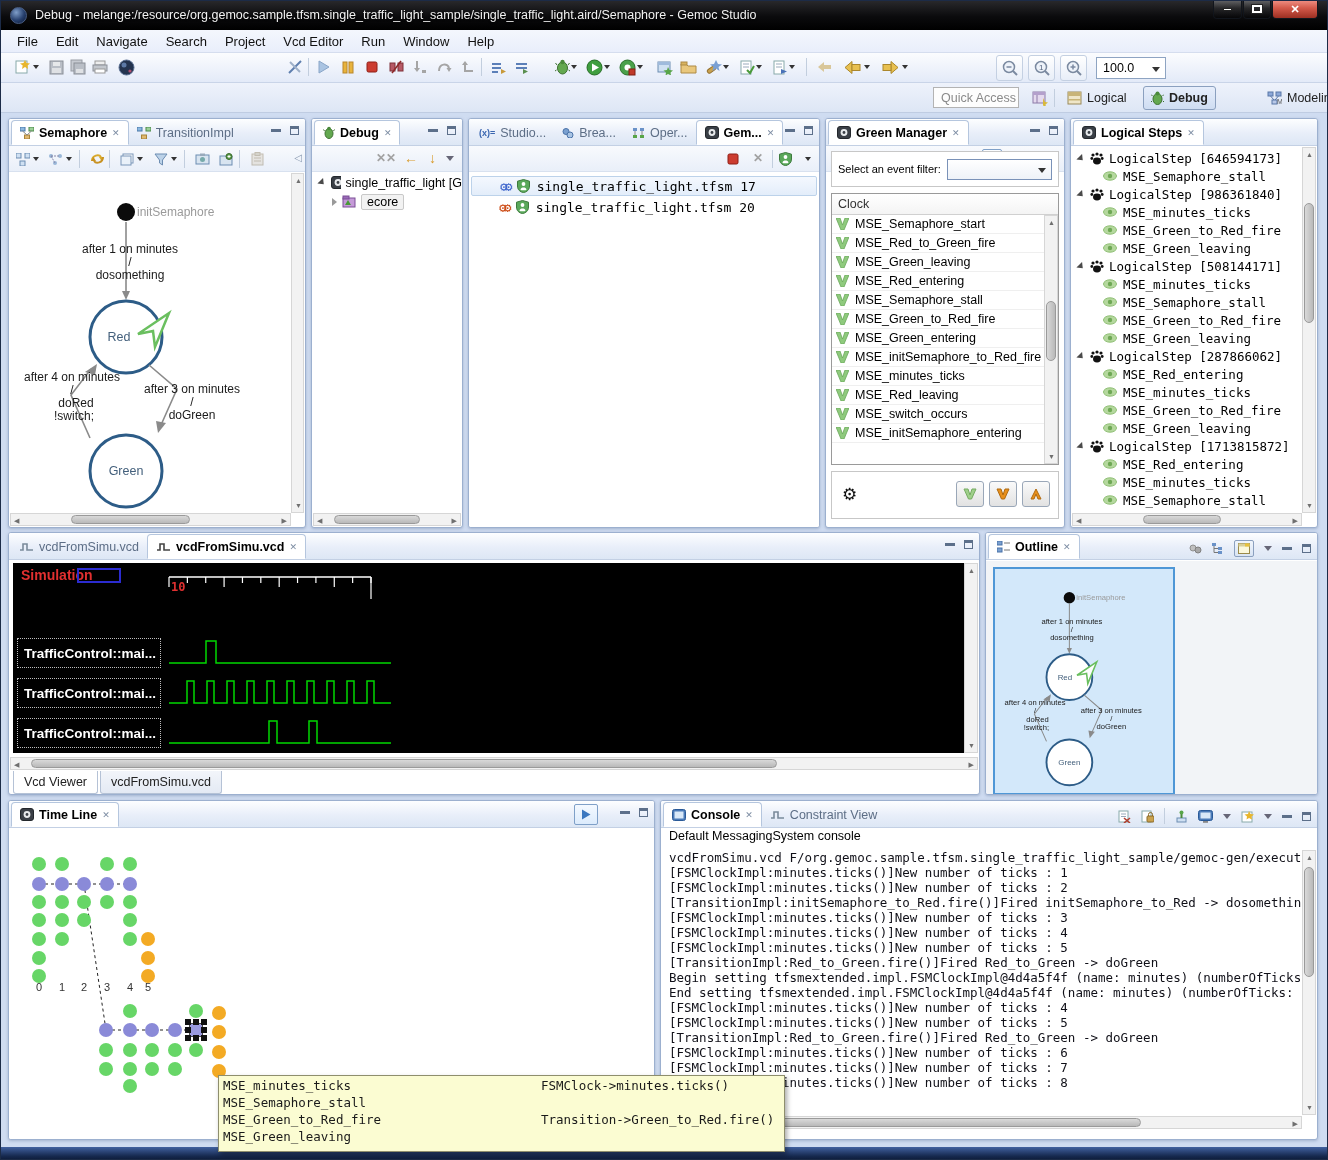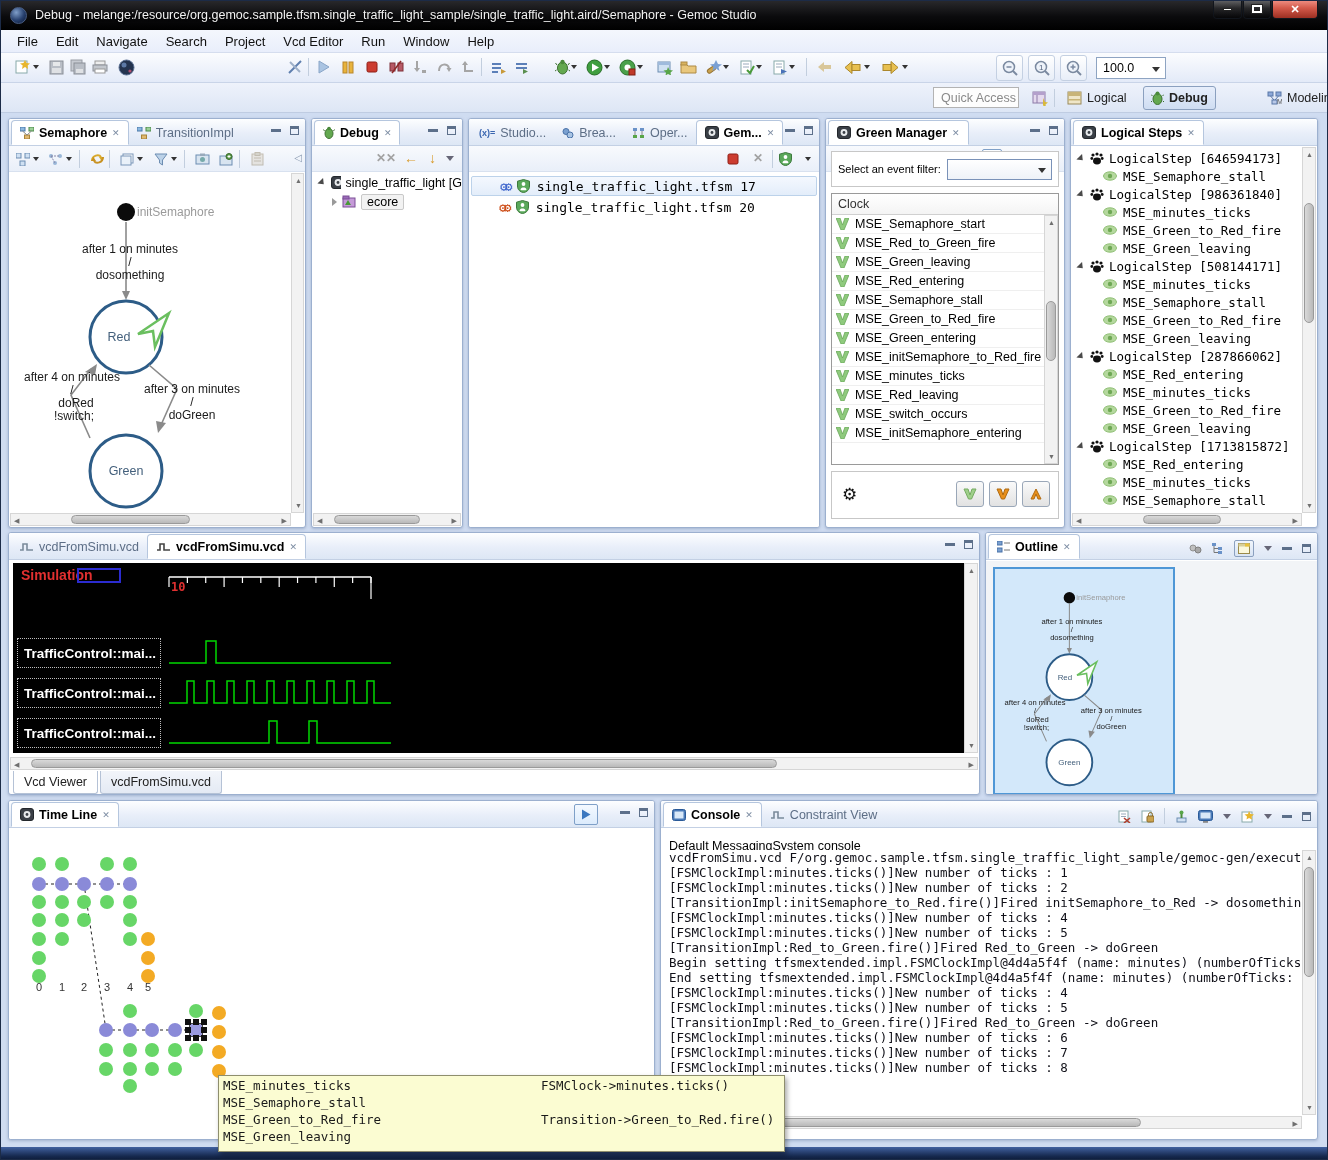--- a/index.html
+++ b/index.html
@@ -115,21 +115,21 @@
 
   
   #tl-body { position:absolute; left:0; top:28px; right:0; bottom:0; background:#fff; }
   .dot { position:absolute; width:14px; height:14px; border-radius:50%; }
   .axis-num { position:absolute; top:152px; font-size:11px; color:#333; }
   .tl-handle { position:absolute; width:6px; height:6px; background:#111; }
   .playbtn { position:absolute; right:56px; top:3px; width:24px; height:21px; border:1px solid #7fa0c8; border-radius:2px;
     background:linear-gradient(#f4f9ff,#dcebfc); display:flex; align-items:center; justify-content:center; }
 
   
-  #console-sub { position:absolute; left:0; top:28px; right:0; height:19px; font-size:12.5px; padding:10px 0 0 8px; background:#fff; }
+  #console-sub { position:absolute; left:0; top:28px; right:0; height:19px; font-size:12.5px; padding:0 0 0 8px; background:#fff; }
   #console-lines { position:absolute; left:0; top:49px; right:16px; bottom:24px; overflow:hidden; padding-left:8px; background:#fff; }
   .cline { font-family:"DejaVu Sans Mono", monospace; font-size:12.5px; line-height:15px; white-space:pre; color:#101018; }
 
   
   #tooltip { position:absolute; left:218px; top:1075px; width:567px; height:77px; background:#fbfcd2; border:1px solid #8e8e6d;
     box-shadow:2px 3px 5px rgba(0,0,0,.35); z-index:60; padding:2px 0 0 4px; }
   .tt-row { position:relative; height:17px; font-family:"DejaVu Sans Mono", monospace; font-size:12.5px; color:#1a1a1a; }
   .tt-right { position:absolute; left:318px; top:0; }
 
   
@@ -1293,20 +1293,21 @@
       <span class="wb-min"></span>
       <span class="wb-max"></span>
     </div>
   </div>
   <div id="console-sub">Default MessagingSystem console</div>
   <div id="console-lines">
       <div class="cline">vcdFromSimu.vcd F/org.gemoc.sample.tfsm.single_traffic_light_sample/gemoc-gen/execution/ex</div>
       <div class="cline">[FSMClockImpl:minutes.ticks()]New number of ticks : 1</div>
       <div class="cline">[FSMClockImpl:minutes.ticks()]New number of ticks : 2</div>
       <div class="cline">[TransitionImpl:initSemaphore_to_Red.fire()]Fired initSemaphore_to_Red -&gt; dosomething</div>
+      <div class="cline">[FSMClockImpl:minutes.ticks()]New number of ticks : 3</div>
       <div class="cline">[FSMClockImpl:minutes.ticks()]New number of ticks : 4</div>
       <div class="cline">[FSMClockImpl:minutes.ticks()]New number of ticks : 5</div>
       <div class="cline">[TransitionImpl:Red_to_Green.fire()]Fired Red_to_Green -&gt; doGreen</div>
       <div class="cline">Begin setting tfsmextended.impl.FSMClockImpl@4d4a5f4f (name: minutes) (numberOfTicks: 5).n</div>
       <div class="cline">End setting tfsmextended.impl.FSMClockImpl@4d4a5f4f (name: minutes) (numberOfTicks: 3).num</div>
       <div class="cline">[FSMClockImpl:minutes.ticks()]New number of ticks : 4</div>
       <div class="cline">[FSMClockImpl:minutes.ticks()]New number of ticks : 5</div>
       <div class="cline">[TransitionImpl:Red_to_Green.fire()]Fired Red_to_Green -&gt; doGreen</div>
       <div class="cline">[FSMClockImpl:minutes.ticks()]New number of ticks : 6</div>
       <div class="cline">[FSMClockImpl:minutes.ticks()]New number of ticks : 7</div>

